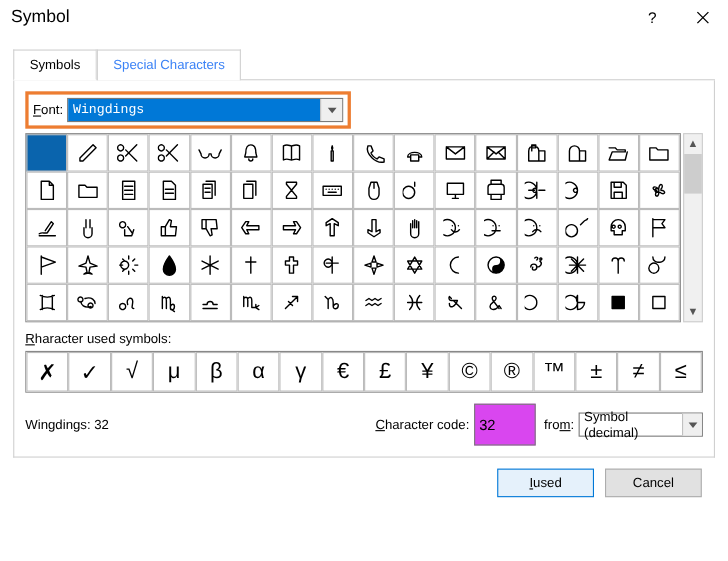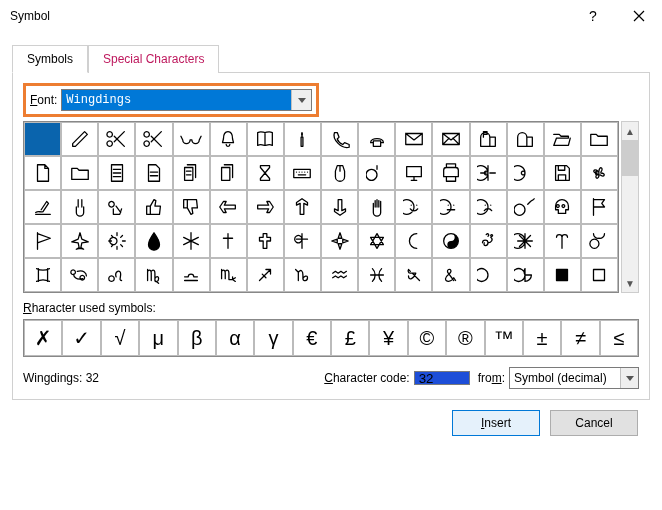--- a/index.html
+++ b/index.html
@@ -13,41 +13,41 @@
     height: 510px;
     overflow: hidden;
   }
   .titlebar {
     height: 32px;
     display: flex;
     align-items: center;
     padding: 0 0 0 10px;
     border-bottom: 1px solid #fff;
   }
-  .titlebar .title { flex: 1; font-size: 12px; }
+  .titlebar .title { flex: 1; font-size: 16px; }
   .titlebar .tbtn {
     width: 46px; height: 32px;
     display: flex; align-items: center; justify-content: center;
     font-size: 14px;
   }
   .content { padding: 6px 12px 12px 12px; }
   .tabs {
     display: flex;
     border-bottom: 1px solid #d0d0d0;
     margin-top: 6px;
   }
   .tab {
     padding: 6px 14px;
     border: 1px solid #d0d0d0;
     border-bottom: none;
     background: #fff;
     margin-right: 0;
     position: relative;
     top: 1px;
-    color: #be185d;
+    color: #3b82f6;
   }
   .tab.active {
     background: #fff;
     border-bottom: 1px solid #fff;
     color: #000;
   }
   .tabbody {
     border: 1px solid #d0d0d0;
     border-top: none;
     padding: 10px 10px 10px 10px;
@@ -123,22 +123,22 @@
     margin-bottom: 10px;
   }
   .bottom {
     display: flex; align-items: center; gap: 8px;
     margin-top: 4px;
   }
   .bottom .left { flex: 0 0 200px; }
   .bottom .left div { margin: 2px 0; }
   .field { display: flex; align-items: center; gap: 4px; }
   .txt {
-    border: 1px solid #7a7a7a; height: 14px; padding: 2px 4px;
-    background: #1d4ed8;
+    border: 1px solid #7a7a7a; height: 38px; padding: 2px 4px;
+    background: #d946ef;
   }
   .combo {
     border: 1px solid #7a7a7a; height: 22px;
     display: flex; align-items: center; background: #fff;
   }
   .combo span { flex:1; padding: 0 4px; }
   .combo .dd {
     width: 18px; border-left: 1px solid #c0c0c0;
     display:flex;align-items:center;justify-content:center;
     background:#efefef; height:100%;
@@ -625,33 +625,33 @@
       <div class="left">
         <div>Wingdings: 32</div>
       </div>
       <div style="flex:1"></div>
       <div class="field">
         <label><u>C</u><span>haracter code:</span></label>
         <input class="txt" style="width: 56px;" value="32">
       </div>
       <div class="field">
         <label><span>fro</span><u>m</u><span>:</span></label>
-        <div class="combo" style="width:130px">
+        <div class="combo" style="width:113px">
           <span>Symbol (decimal)</span>
           <div class="dd">
               <div class="chev"></div>
             </div>
         </div>
       </div>
     </div>
 
   </div>
 
   <div class="footer">
     <div class="btn primary">
         <u>I</u>
-        <span id="ibtn">nsert</span>
+        <span id="ibtn">used</span>
       </div>
     <div class="btn">
         <span>Cancel</span>
       </div>
   </div>
 </div>
 
 </body></html>

